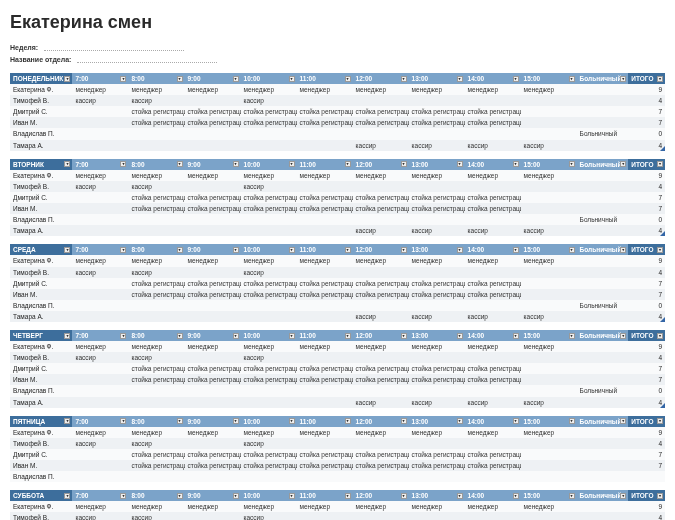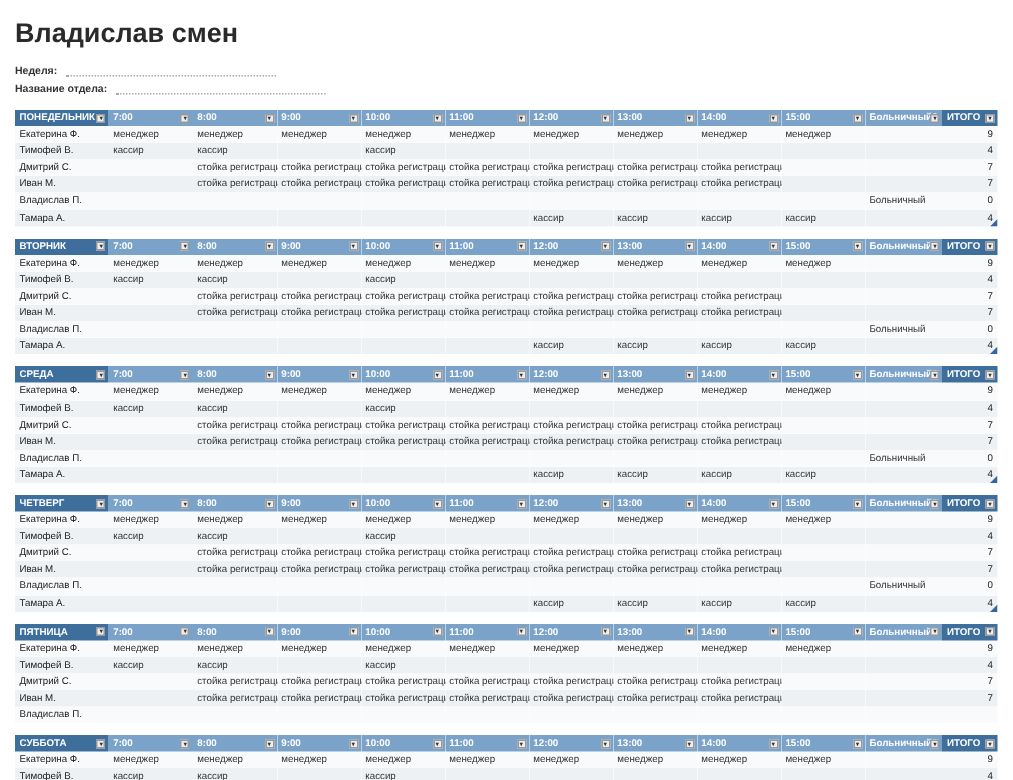--- a/index.html
+++ b/index.html
@@ -87,21 +87,21 @@
     right: 0;
     bottom: 0;
     border-style: solid;
     border-width: 0 0 5px 5px;
     border-color: transparent transparent #3466a6 transparent;
   }
 </style>
 </head>
 <body>
 
-<h1>Владислав смен</h1>
+<h1>Екатерина смен</h1>
 
 <div class="meta-row">
   <span class="meta-label">Неделя:</span>
   <span class="meta-line"></span>
 </div>
 <div class="meta-row" style="margin-bottom:10px;">
   <span class="meta-label">Название отдела:</span>
   <span class="meta-line"></span>
 </div>
 

